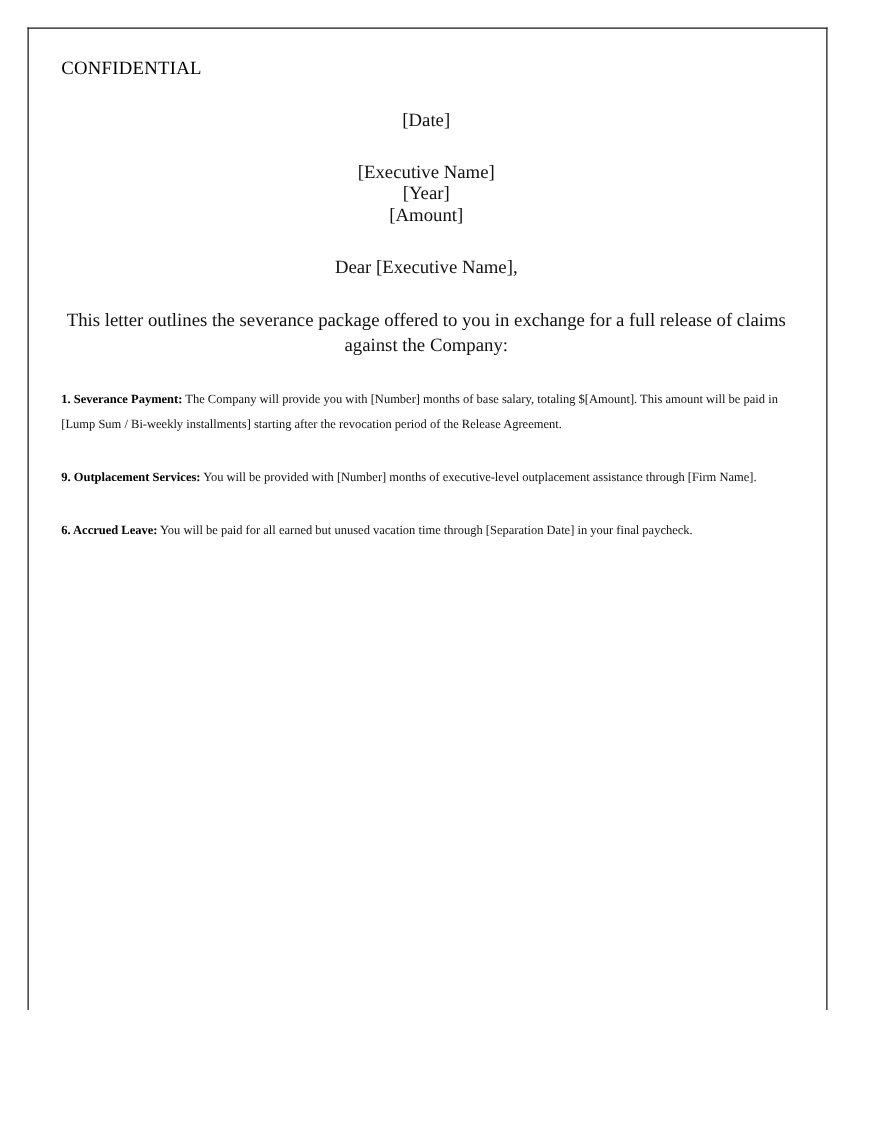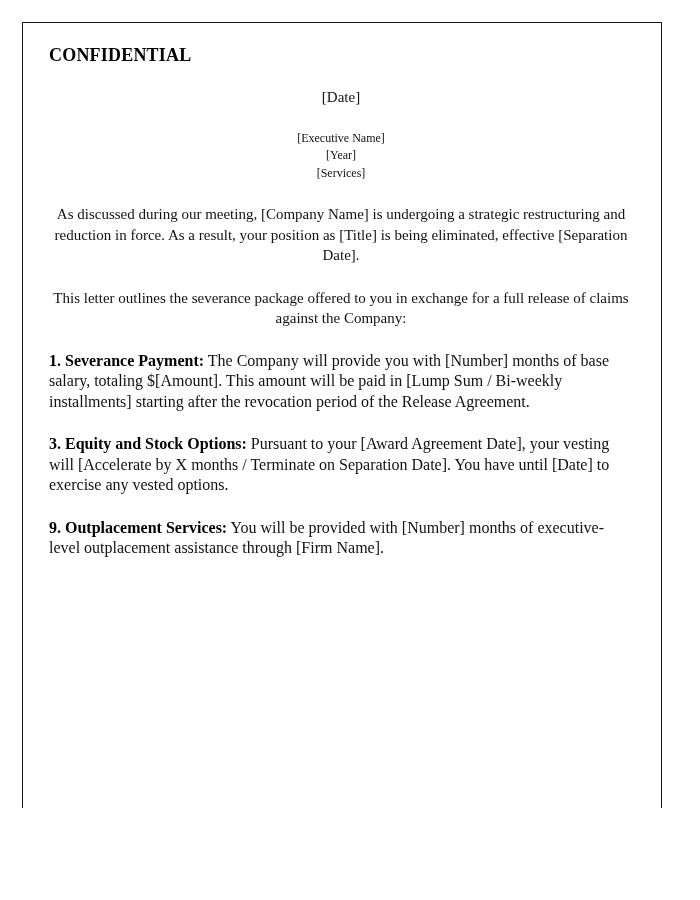--- a/index.html
+++ b/index.html
@@ -30,48 +30,48 @@
   }
 
   .page-body {
     position: absolute;
     left: 26px;
     top: 22px;
     width: 584px;
   }
 
   .doc-heading {
-    font-weight: bold;
-    font-size: 18px;
+    font-weight: normal;
+    font-size: 15px;
     line-height: 20px;
     color: #000000;
     letter-spacing: 0.2px;
     margin: 0 0 22px 0;
   }
 
   .para {
     font-size: 15px;
     line-height: 20.5px;
     color: #111111;
     margin: 0 0 22px 0;
     text-align: center;
   }
 
   .para.tight-block {
     margin-bottom: 22px;
   }
 
   .addr-line {
     display: block;
-    font-size: 12px;
+    font-size: 15px;
     line-height: 17.5px;
   }
 
   .clause {
-    font-size: 16px;
+    font-size: 10px;
     line-height: 20.5px;
     color: #111111;
     margin: 4px 0 22px 0;
   }
 
   .clause-label {
     font-weight: bold;
     color: #000000;
   }
 </style>
@@ -81,37 +81,37 @@
 <div class="page-sheet">
   <div class="page-body">
 
     <div class="doc-heading">CONFIDENTIAL</div>
 
     <div class="para">[Date]</div>
 
     <div class="para tight-block">
       <span class="addr-line">[Executive Name]</span>
       <span class="addr-line">[Year]</span>
-      <span class="addr-line">[Services]</span>
+      <span class="addr-line">[Amount]</span>
     </div>
 
+    <div class="para">Dear [Executive Name],</div>
 
-    <div class="para">As discussed during our meeting, [Company Name] is undergoing a strategic restructuring and reduction in force. As a result, your position as [Title] is being eliminated, effective [Separation Date].</div>
 
     <div class="para">This letter outlines the severance package offered to you in exchange for a full release of claims against the Company:</div>
 
     <div class="clause">
       <span class="clause-label">1. Severance Payment:</span><span> The Company will provide you with [Number] months of base salary, totaling $[Amount]. This amount will be paid in [Lump Sum / Bi-weekly installments] starting after the revocation period of the Release Agreement.</span>
     </div>
 
 
-    <div class="clause">
-      <span class="clause-label">3. Equity and Stock Options:</span><span> Pursuant to your [Award Agreement Date], your vesting will [Accelerate by X months / Terminate on Separation Date]. You have until [Date] to exercise any vested options.</span>
-    </div>
 
 
     <div class="clause">
       <span class="clause-label">9. Outplacement Services:</span><span> You will be provided with [Number] months of executive-level outplacement assistance through [Firm Name].</span>
     </div>
 
+    <div class="clause">
+      <span class="clause-label">6. Accrued Leave:</span><span> You will be paid for all earned but unused vacation time through [Separation Date] in your final paycheck.</span>
+    </div>
 
   </div>
 </div>
 
 </body></html>

